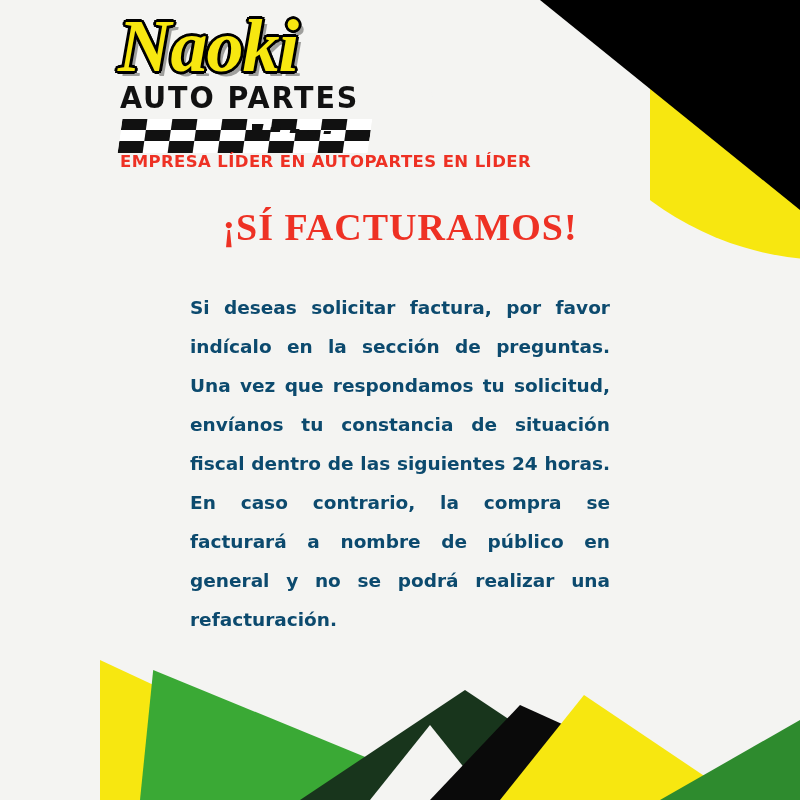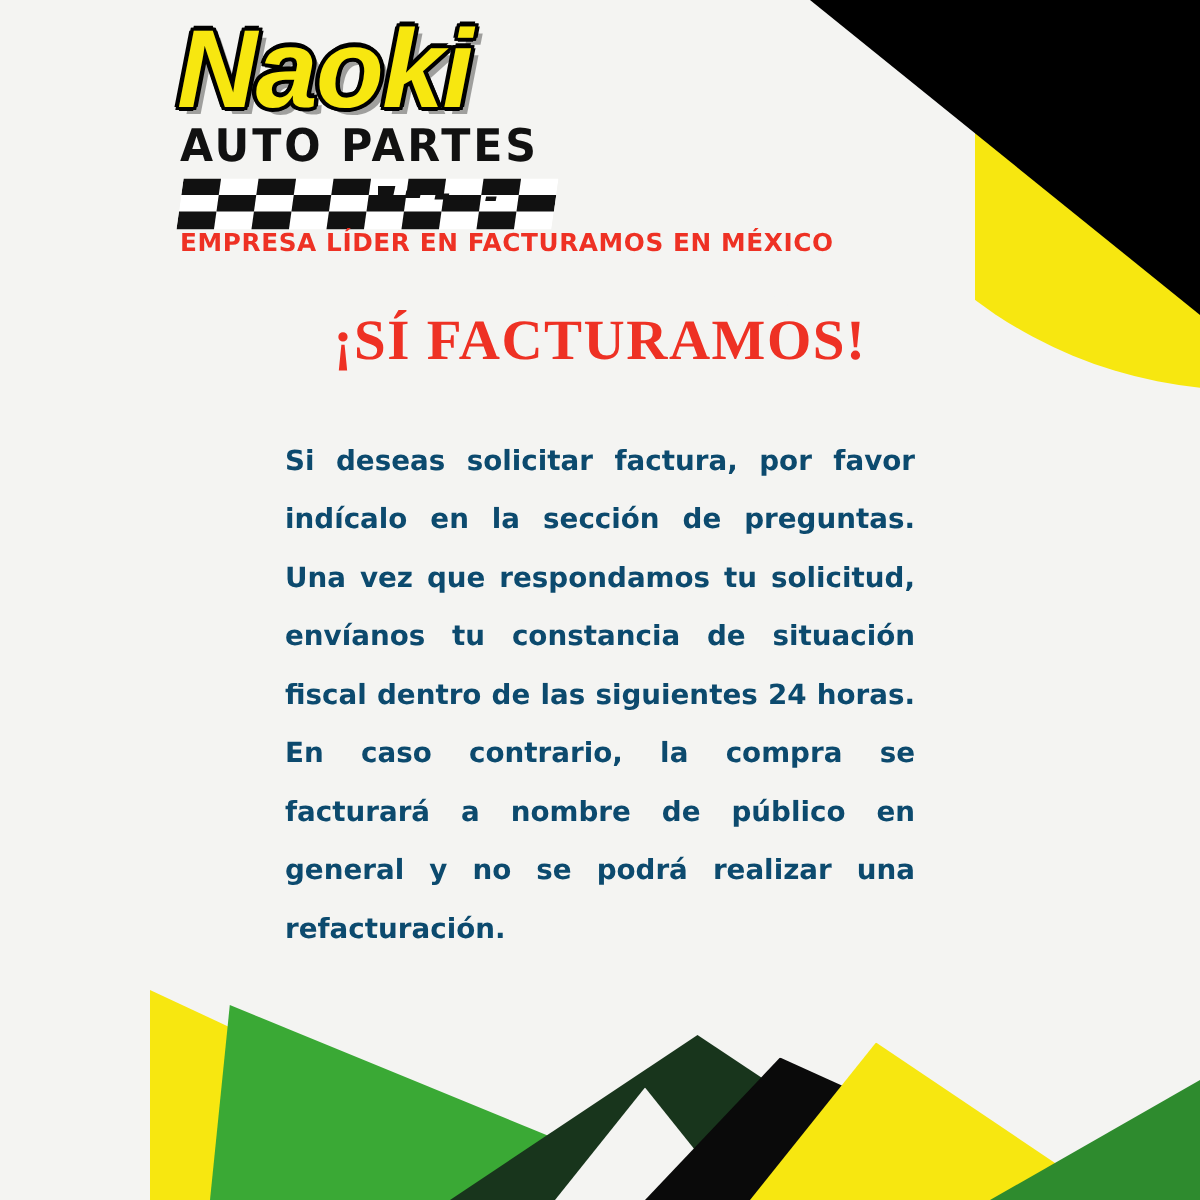--- a/index.html
+++ b/index.html
@@ -136,21 +136,21 @@
   }
 
   
   .logo-wrap {
     position: absolute;
     left: 118px;
     top: 6px;
     width: 300px;
   }
   .logo-name {
-    font-family: Liberation Sans, sans-serif;
+    font-family: Liberation Serif, serif;
     font-weight: bold;
     font-style: italic;
     font-size: 74px;
     line-height: 80px;
     color: #f7e710;
     -webkit-text-stroke: 4px #000000;
     paint-order: stroke fill;
     letter-spacing: -1px;
     margin: 0;
     text-shadow:
@@ -265,21 +265,21 @@
   <svg class="checker-tail" viewBox="0 0 95 16">
     <g fill="#111111">
       <rect x="0" y="2" width="12" height="6" transform="skewX(-12)"></rect>
       <rect x="20" y="5" width="10" height="5" transform="skewX(-12)"></rect>
       <rect x="40" y="7" width="9" height="4" transform="skewX(-12)"></rect>
       <rect x="58" y="8" width="8" height="4" transform="skewX(-12)"></rect>
       <rect x="74" y="9" width="7" height="3" transform="skewX(-12)"></rect>
     </g>
   </svg>
 
-  <div class="tagline">EMPRESA LÍDER  EN FACTURAMOS EN MÉXICO</div>
+  <div class="tagline">EMPRESA LÍDER  EN AUTOPARTES EN LÍDER</div>
 
   <div class="headline">¡SÍ FACTURAMOS!</div>
 
   <div class="body-text">Si deseas solicitar factura, por favor indícalo en la sección de preguntas. Una vez que respondamos tu solicitud, envíanos tu constancia de situación fiscal dentro de las siguientes 24 horas. En caso contrario, la compra se facturará a nombre de público en general y no se podrá realizar una refacturación.</div>
 
   <div>
     <div class="bot-yellow-left"></div>
     <div class="bot-green-left"></div>
     <div class="bot-dark-mid"></div>
     <div class="bot-white-wedge"></div>

